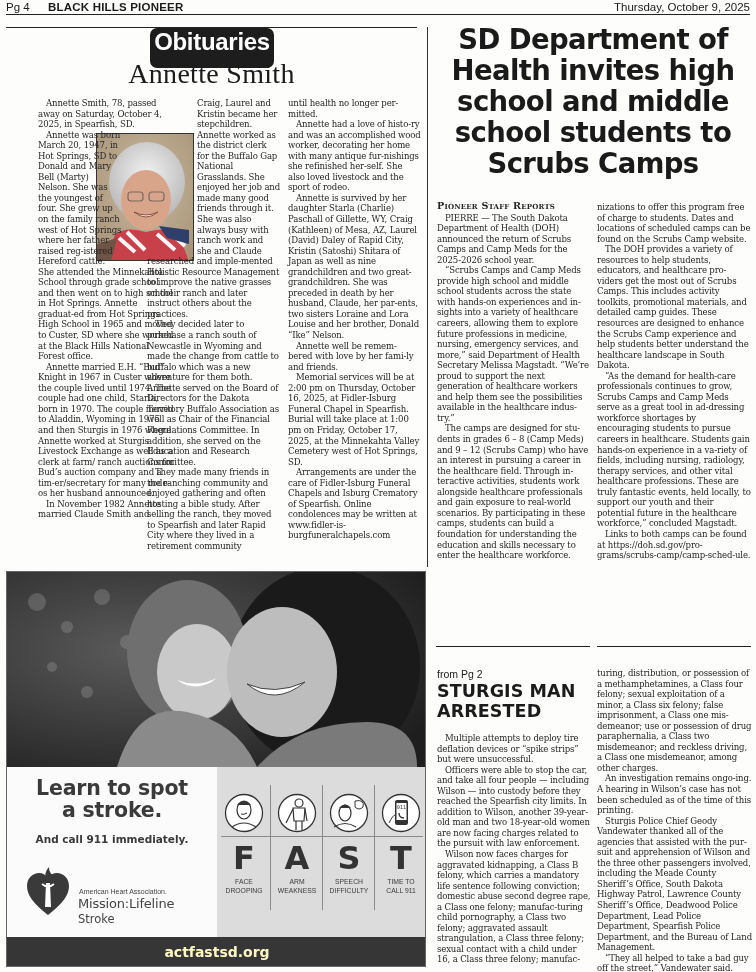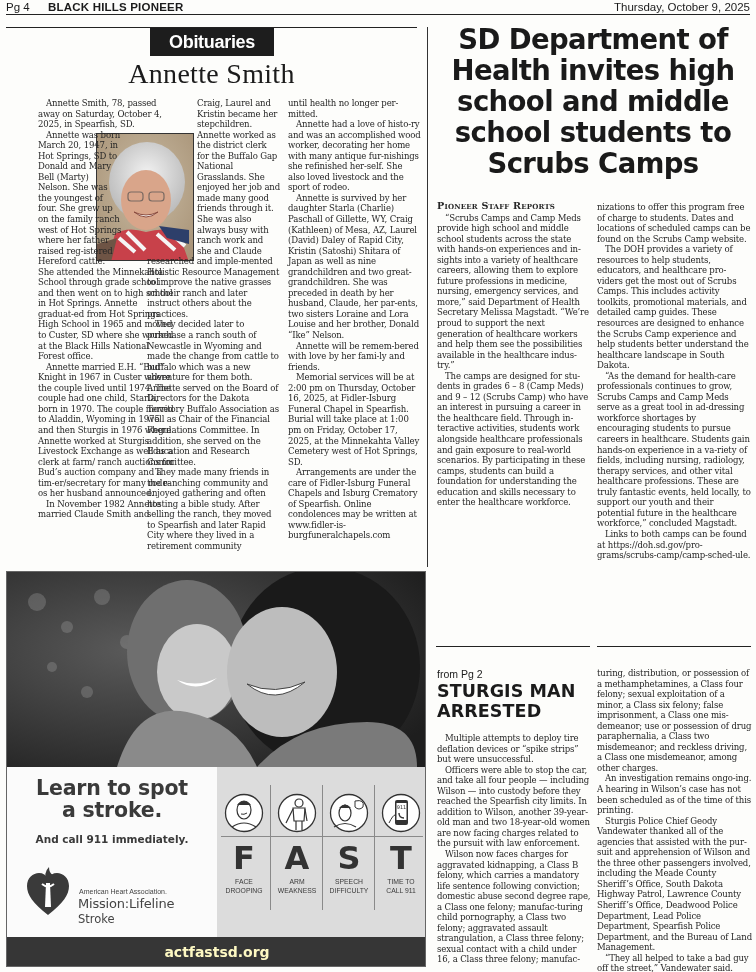--- a/index.html
+++ b/index.html
@@ -9,23 +9,23 @@
   .folio { position: absolute; left: 6px; right: 6px; top: 0; height: 15px;
     font-family: "Liberation Sans", sans-serif; font-size: 11.5px; line-height: 14px;
     border-bottom: 1.5px solid #222; }
   .folio .pg { position: absolute; left: 0; top: 0; }
   .folio .paper { position: absolute; left: 42px; top: 0; font-weight: bold; letter-spacing: 0.2px; }
   .folio .date { position: absolute; right: 0; top: 0; }
 
   .obit-rule { position: absolute; left: 6px; top: 27px; width: 411px; border-top: 1px solid #222; }
   .col-rule { position: absolute; left: 427px; top: 27px; height: 540px; border-left: 1px solid #333; }
 
-  .section-tag { position: absolute; left: 150px; top: 28px; width: 124px; height: 28px;
+  .section-tag { position: absolute; left: 150px; top: 28px; width: 124px; height: 40px;
     background: #1d1d1d; color: #fff; font-family: "Liberation Sans", sans-serif;
-    font-weight: bold; font-size: 18px; line-height: 28px; text-align: center; letter-spacing: -0.3px; }
+    font-weight: bold; font-size: 24px; line-height: 28px; text-align: center; letter-spacing: -0.3px; border-radius: 7px; }
   .obit-name { position: absolute; left: 6px; width: 411px; top: 57px; text-align: center;
     font-family: "Liberation Serif", serif; font-size: 28px; line-height: 34px; letter-spacing: 0.3px; }
 
   .col { position: absolute; font-family: "DejaVu Serif", serif; font-size: 8.55px; line-height: 10.55px;
     letter-spacing: -0.15px; color: #262626; }
   .col p { text-indent: 8px; }
   .ob1 { left: 6px; top: 98px; width: 137px; margin-left: 32px; }
   .ob2 { left: 147px; top: 98px; width: 133px; }
   .ob3 { left: 288px; top: 98px; width: 133px; }
 
@@ -126,29 +126,30 @@
   <div style="float:left;width:50px;height:128px;margin-top:21px;"></div>
   <p style="text-indent:0">Craig, Laurel and Kristin became her stepchildren. Annette worked as the district clerk for the Buffalo Gap National Grasslands. She enjoyed her job and made many good friends through it. She was also always busy with ranch work and she and Claude researched and imple-mented Holistic Resource Management to improve the native grasses on their ranch and later instruct others about the practices.</p>
   <p>They decided later to purchase a ranch south of Newcastle in Wyoming and made the change from cattle to buffalo which was a new adventure for them both. Annette served on the Board of Directors for the Dakota Territory Buffalo Association as well as Chair of the Financial Regulations Committee. In addition, she served on the Education and Research Committee.</p>
   <p>They made many friends in the ranching community and enjoyed gathering and often hosting a bible study. After selling the ranch, they moved to Spearfish and later Rapid City where they lived in a retirement community</p>
 </div>
 
 <div class="col ob3">
   <p style="text-indent:0">until health no longer per-mitted.</p>
   <p>Annette had a love of histo-ry and was an accomplished wood worker, decorating her home with many antique fur-nishings she refinished her-self. She also loved livestock and the sport of rodeo.</p>
   <p>Annette is survived by her daughter Starla (Charlie) Paschall of Gillette, WY, Craig (Kathleen) of Mesa, AZ, Laurel (David) Daley of Rapid City, Kristin (Satoshi) Shitara of Japan as well as nine grandchildren and two great-grandchildren. She was preceded in death by her husband, Claude, her par-ents, two sisters Loraine and Lora Louise and her brother, Donald “Ike” Nelson.</p>
-  <p>Annette will be remem-bered with love by her fami-ly and friends.</p>
+  <p>Annette well be remem-bered with love by her fami-ly and friends.</p>
   <p>Memorial services will be at 2:00 pm on Thursday, October 16, 2025, at Fidler-Isburg Funeral Chapel in Spearfish.  Burial will take place at 1:00 pm on Friday, October 17, 2025, at the Minnekahta Valley Cemetery west of Hot Springs, SD.</p>
   <p>Arrangements are under the care of Fidler-Isburg Funeral Chapels and Isburg Crematory of Spearfish. Online condolences may be written at www.fidler-is-burgfuneralchapels.com</p>
 </div>
 
 <div class="hl-big">SD Department of Health invites high school and middle school students to Scrubs Camps</div>
 
 <div class="col doh1">
   <p class="byline">Pioneer Staff Reports</p>
+  <p>PIERRE — The South Dakota Department of Health (DOH) announced the return of Scrubs Camps and Camp Meds for the 2025-2026 school year.</p>
   <p>“Scrubs Camps and Camp Meds provide high school and middle school students across the state with hands-on experiences and in-sights into a variety of healthcare careers, allowing them to explore future professions in medicine, nursing, emergency services, and more,” said Department of Health Secretary Melissa Magstadt. “We’re proud to support the next generation of healthcare workers and help them see the possibilities available in the healthcare indus-try.”</p>
   <p>The camps are designed for stu-dents in grades 6 – 8 (Camp Meds) and 9 – 12 (Scrubs Camp) who have an interest in pursuing a career in the healthcare field. Through in-teractive activities, students work alongside healthcare professionals and gain exposure to real-world scenarios. By participating in these camps, students can build a foundation for understanding the education and skills necessary to enter the healthcare workforce.</p>
 </div>
 
 <div class="col doh2">
   <p style="text-indent:0">nizations to offer this program free of charge to students. Dates and locations of scheduled camps can be found on the Scrubs Camp website.</p>
   <p>The DOH provides a variety of resources to help students, educators, and healthcare pro-viders get the most out of Scrubs Camps. This includes activity toolkits, promotional materials, and detailed camp guides. These resources are designed to enhance the Scrubs Camp experience and help students better understand the healthcare landscape in South Dakota.</p>
   <p>“As the demand for health-care professionals continues to grow, Scrubs Camps and Camp Meds serve as a great tool in ad-dressing workforce shortages by encouraging students to pursue careers in healthcare. Students gain hands-on experience in a va-riety of fields, including nursing, radiology, therapy services, and other vital healthcare professions. These are truly fantastic events, held locally, to support our youth and their potential future in the healthcare workforce,” concluded Magstadt.</p>
   <p>Links to both camps can be found at https://doh.sd.gov/pro-grams/scrubs-camp/camp-sched-ule.</p>
 </div>

